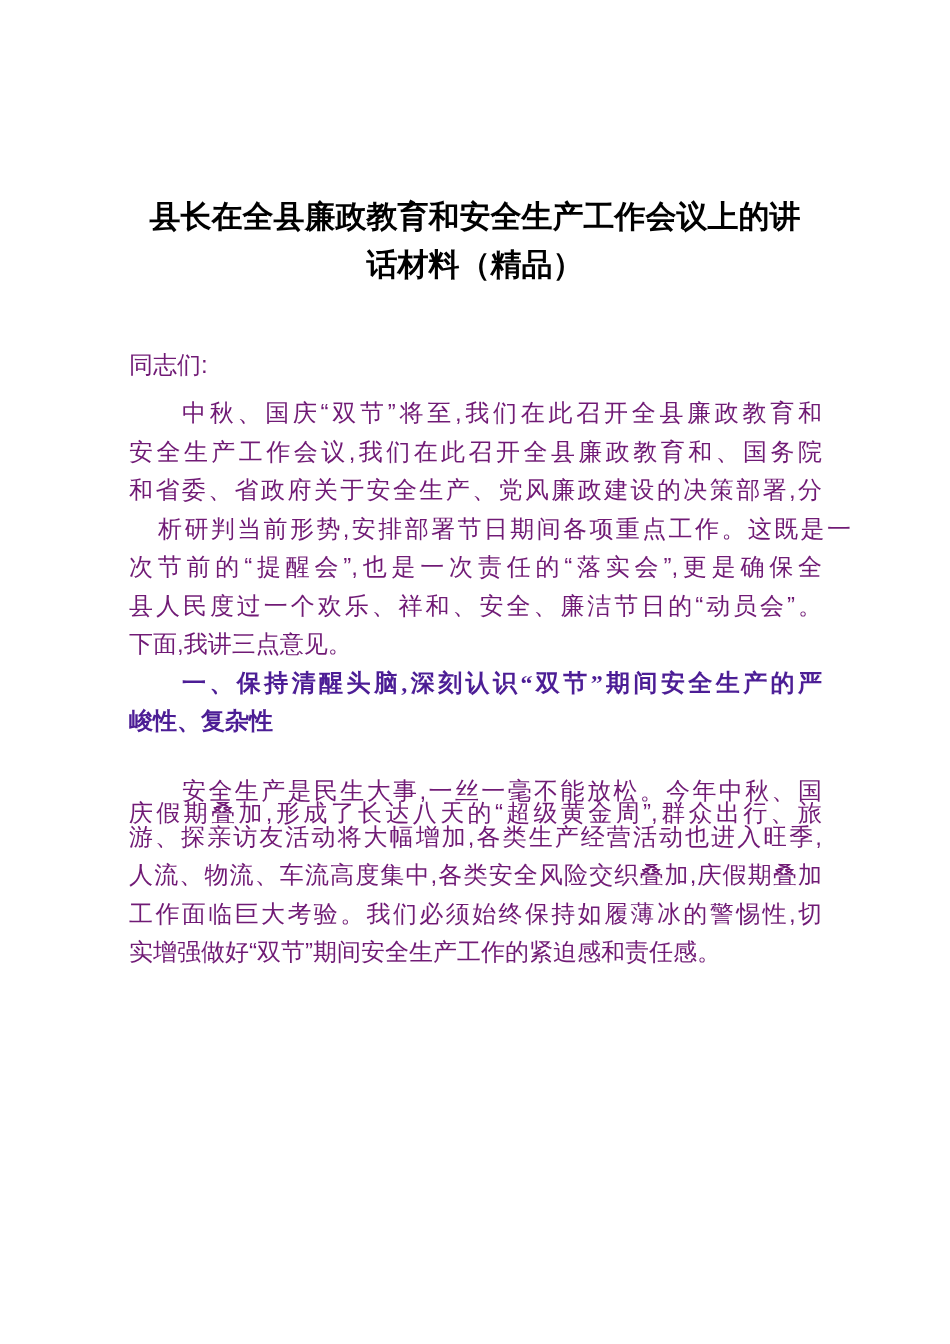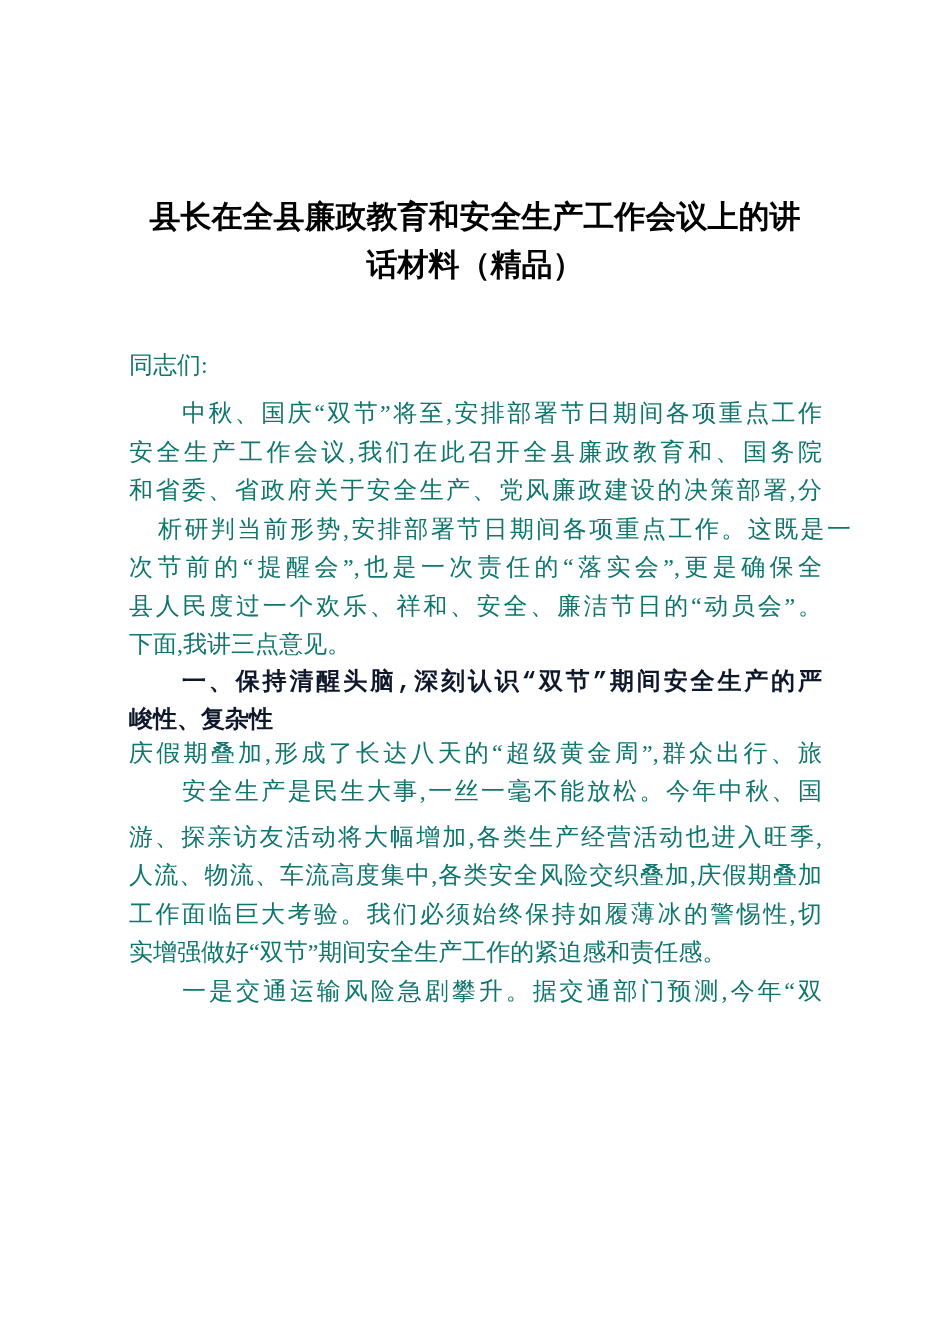--- a/index.html
+++ b/index.html
@@ -5,52 +5,51 @@
   html, body { margin: 0; padding: 0; background: #ffffff; }
   body { width: 950px; height: 1344px; position: relative; overflow: hidden; }
   .page { position: absolute; left: 0; top: 0; width: 838px; height: 1344px; background: #ffffff; }
   .title-line {
     position: absolute; left: 0; width: 950px; text-align: center;
     font-family: "DejaVu Sans", sans-serif; font-weight: bold;
     font-size: 31px; color: #000; letter-spacing: 0px; white-space: nowrap;
   }
   .line {
     position: absolute; left: 129px; width: 693px;
-    font-family: Liberation Serif, serif;
-    font-size: 24px; color: #0f766e; white-space: nowrap;
+    font-family: Liberation Sans, sans-serif;
+    font-size: 24px; color: #701a75; white-space: nowrap;
     text-align: justify; text-align-last: justify;
     line-height: 30px;
   }
   .line.last { text-align-last: left; }
   .line.indent { left: 182px; width: 640px; }
-  .line.bold { font-family: Liberation Mono, monospace; font-weight: bold; color: #0f172a; }
+  .line.bold { font-family: Liberation Serif, serif; font-weight: bold; color: #4c1d95; }
 </style>
 </head>
 <body>
 
 <div class="page">
 
   <div class="title-line" style="top:196px;">县长在全县廉政教育和安全生产工作会议上的讲</div>
   <div class="title-line" style="top:244px;">话材料（精品）</div>
 
   <div class="line last" style="top:350px;">同志们:</div>
 
-  <div class="line indent" style="top:398px;">中秋、国庆“双节”将至,安排部署节日期间各项重点工作</div>
+  <div class="line indent" style="top:398px;">中秋、国庆“双节”将至,我们在此召开全县廉政教育和</div>
   <div class="line" style="top:437px;">安全生产工作会议,我们在此召开全县廉政教育和、国务院</div>
   <div class="line" style="top:475px;">和省委、省政府关于安全生产、党风廉政建设的决策部署,分</div>
   <div class="line" style="top:514px;margin-left:29px;">析研判当前形势,安排部署节日期间各项重点工作。这既是一</div>
   <div class="line" style="top:552px;">次节前的“提醒会”,也是一次责任的“落实会”,更是确保全</div>
   <div class="line" style="top:591px;">县人民度过一个欢乐、祥和、安全、廉洁节日的“动员会”。</div>
   <div class="line last" style="top:629px;">下面,我讲三点意见。</div>
 
   <div class="line indent bold" style="top:668px;">一、保持清醒头脑,深刻认识“双节”期间安全生产的严</div>
   <div class="line bold last" style="top:706px;">峻性、复杂性</div>
 
   <div class="line indent" style="top:776px;">安全生产是民生大事,一丝一毫不能放松。今年中秋、国</div>
-  <div class="line" style="top:738px;">庆假期叠加,形成了长达八天的“超级黄金周”,群众出行、旅</div>
+  <div class="line" style="top:798px;">庆假期叠加,形成了长达八天的“超级黄金周”,群众出行、旅</div>
   <div class="line" style="top:822px;">游、探亲访友活动将大幅增加,各类生产经营活动也进入旺季,</div>
   <div class="line" style="top:860px;">人流、物流、车流高度集中,各类安全风险交织叠加,庆假期叠加</div>
   <div class="line" style="top:899px;">工作面临巨大考验。我们必须始终保持如履薄冰的警惕性,切</div>
   <div class="line last" style="top:937px;">实增强做好“双节”期间安全生产工作的紧迫感和责任感。</div>
 
-  <div class="line indent" style="top:976px;">一是交通运输风险急剧攀升。据交通部门预测,今年“双</div>
 
 </div>
 
 </body></html>

